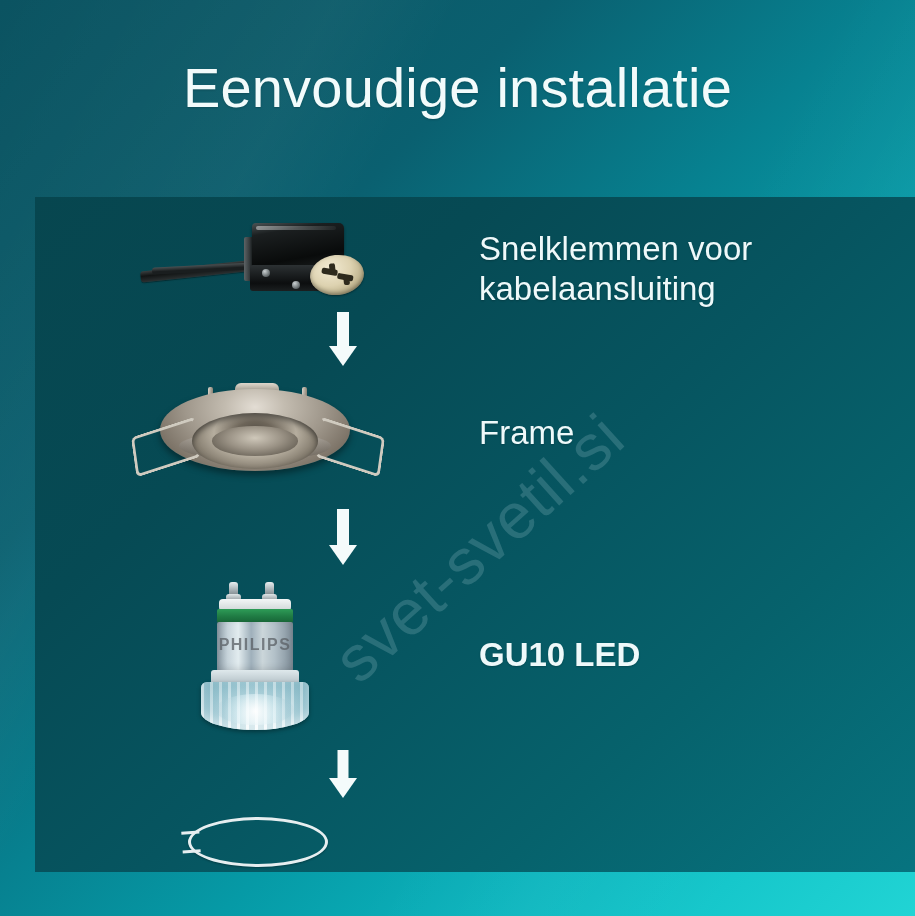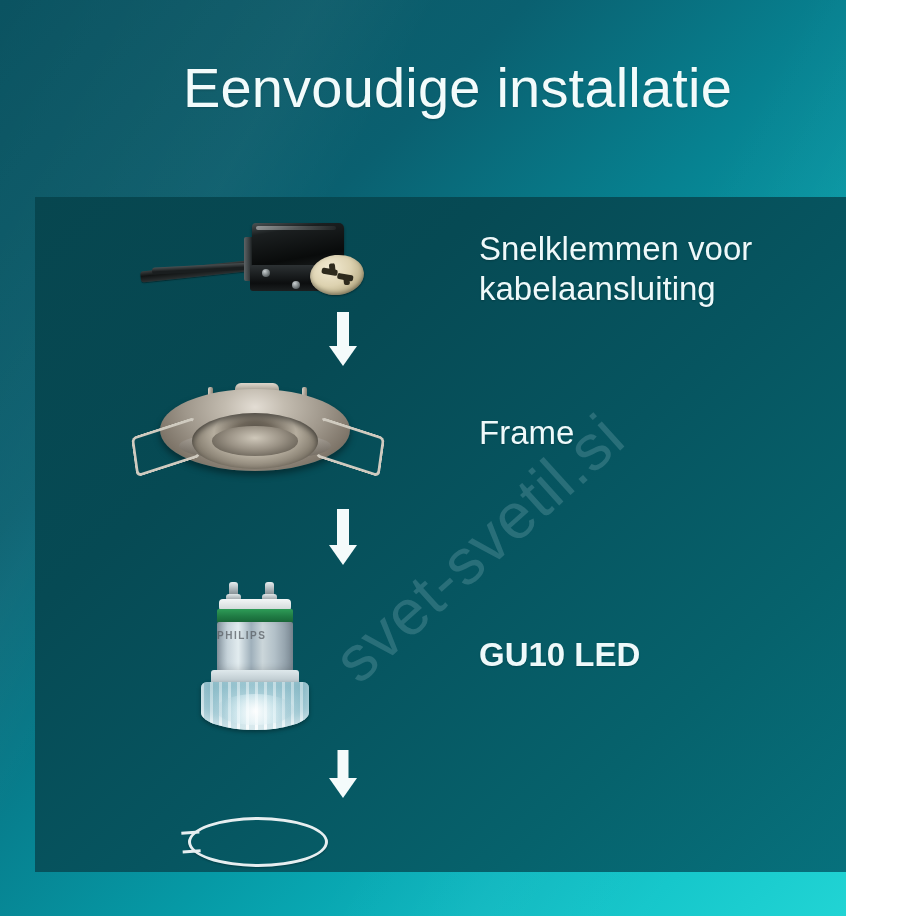--- a/index.html
+++ b/index.html
@@ -6,21 +6,21 @@
     margin: 0;
     padding: 0;
     background: #ffffff;
   }
   body {
     font-family: "Liberation Sans", sans-serif;
   }
 
   #stage {
     position: relative;
-    width: 846px;
+    width: 915px;
     height: 916px;
     overflow: hidden;
     
     background:
       linear-gradient(135deg,
         #0b5361 0%,
         #0b5967 16%,
         #0a6070 30%,
         #078190 48%,
         #069aa6 62%,
@@ -369,24 +369,24 @@
       linear-gradient(90deg,
         #8b9ba6 0%, #c6d3da 14%, #e2ecef 28%,
         #9fb0bb 45%, #cbd6da 60%, #b2c0c8 76%,
         #7f8e99 100%);
     border-radius: 2px 2px 4px 4px;
     box-shadow: inset 0 -4px 8px rgba(0,0,0,0.18);
   }
   .bulb .brand {
     position: absolute;
     left: 22px;
-    top: 48px;
+    top: 54px;
     width: 76px;
-    text-align: left;
-    font-size: 10px;
+    text-align: center;
+    font-size: 16px;
     letter-spacing: 1.5px;
     color: rgba(90,95,100,0.75);
     font-weight: 700;
   }
   .bulb .shoulder {
     position: absolute;
     left: 16px;
     top: 88px;
     width: 88px;
     height: 16px;

